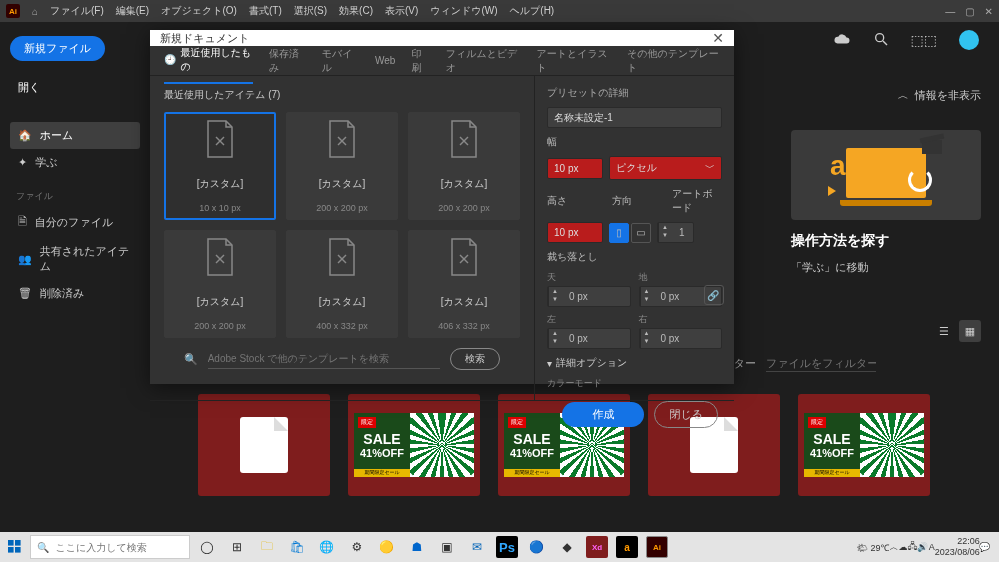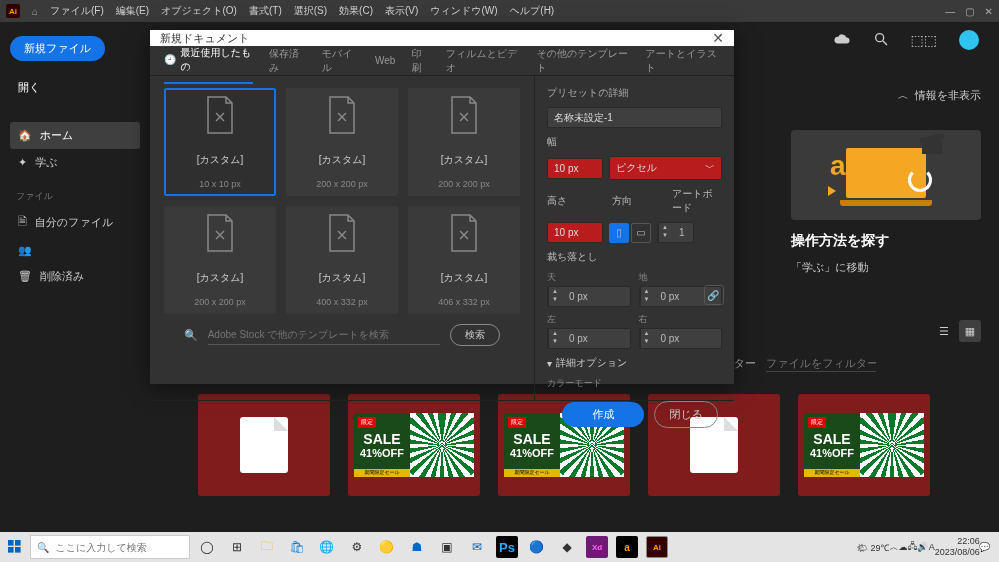--- a/index.html
+++ b/index.html
@@ -167,20 +167,21 @@
       <span>学ぶ</span>
     </div>
   </div>
   <div class="navlabel">ファイル</div>
   <div class="navitem">
     <span>🗎</span>
     <span>自分のファイル</span>
   </div>
   <div class="navitem">
     <span>👥</span>
+    <span>共有されたアイテム</span>
   </div>
   <div class="navitem">
     <span>🗑</span>
     <span>削除済み</span>
   </div>
 </div>
 
 <div class="homeright">
   <div class="hideinfo">
     <span>︿</span>
@@ -261,25 +262,26 @@
   <div class="dlg-tabs">
     <div class="tab active">
         <span>🕘</span>
         <span>最近使用したもの</span>
       </div>
     <div class="tab">保存済み</div>
     <div class="tab">モバイル</div>
     <div class="tab">Web</div>
     <div class="tab">印刷</div>
     <div class="tab">フィルムとビデオ</div>
+    <div class="tab">アートとイラスト</div>
     <div class="tab">その他のテンプレート</div>
-    <div class="tab">アートとイラスト</div>
   </div>
   <div class="dlg-body">
     <div class="dlg-left">
+      <div class="recentlabel">最近使用したアイテム (7)</div>
       <div class="presetgrid" id="presetgrid">
           <div class="preset selected">
             <svg width="32" height="40" viewBox="0 0 32 40">
               <path d="M4 2h18l6 6v30H4z"></path>
               <path d="M22 2v6h6"></path>
               <line x1="12" y1="18" x2="20" y2="26"></line>
               <line x1="20" y1="18" x2="12" y2="26"></line>
             </svg>
             <div class="pname">[カスタム]</div>
             <div class="psize">10 x 10 px</div>
@@ -450,21 +452,21 @@
     <div class="tb-ico" style="color:#0078d4">🛍</div>
     <div class="tb-ico" style="color:#0c9">🌐</div>
     <div class="tb-ico">⚙</div>
     <div class="tb-ico">🟡</div>
     <div class="tb-ico" style="color:#06c">☗</div>
     <div class="tb-ico">▣</div>
     <div class="tb-ico" style="color:#0364b8">✉</div>
     <div class="tb-ico" style="background:#000000;color:#31a8ff;font-size:13px;font-weight:bold">Ps</div>
     <div class="tb-ico">🔵</div>
     <div class="tb-ico">◆</div>
-    <div class="tb-ico" style="background:#701a75;color:#ff61f6;font-size:8px;font-weight:bold">Xd</div>
+    <div class="tb-ico" style="background:#7f1d1d;color:#ff61f6;font-size:8px;font-weight:bold">Xd</div>
     <div class="tb-ico" style="background:#000;color:#ff9900;font-size:10px;font-weight:bold">a</div>
     <div class="tb-ico" style="background:#330000;color:#ff9a00;font-size:8px;font-weight:bold;border:1px solid #888">Ai</div>
   </div>
   <div class="tb-spacer"></div>
   <div class="tray">
     <span>🌤 <span>29℃</span></span>
     <span>︿</span>
     <span>☁</span>
     <span>🖧</span>
     <span>🔊</span>

